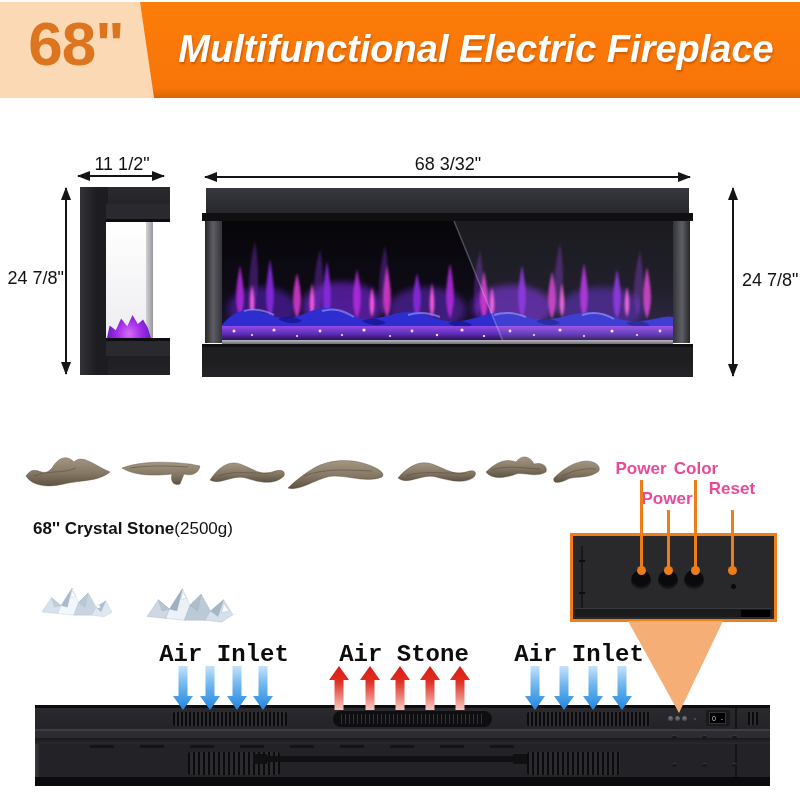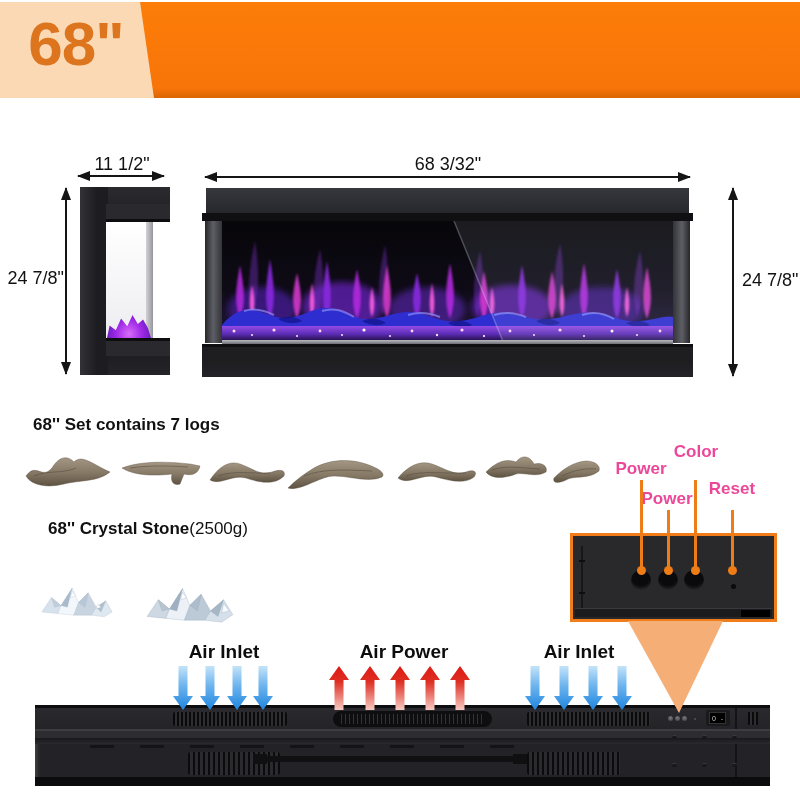--- a/index.html
+++ b/index.html
@@ -23,21 +23,21 @@
   .ah{position:absolute;width:0;height:0;border-style:solid;}
   .ah-left{border-width:5px 13px 5px 0;border-color:transparent #151515 transparent transparent;left:-1px;top:-4px;}
   .ah-right{border-width:5px 0 5px 13px;border-color:transparent transparent transparent #151515;right:-1px;top:-4px;}
   .ah-up{border-width:0 5px 13px 5px;border-color:transparent transparent #151515 transparent;top:-1px;left:-4px;}
   .ah-down{border-width:13px 5px 0 5px;border-color:#151515 transparent transparent transparent;bottom:-1px;left:-4px;}
   .dim-label{position:absolute;font-size:18px;color:#111;white-space:nowrap;}
   .sec-title{position:absolute;font-size:17px;font-weight:bold;color:#111;white-space:nowrap;}
   .ctrl-label{position:absolute;font-size:17px;font-weight:bold;color:#ec4899;white-space:nowrap;transform:translateX(-50%);}
   .leader{position:absolute;width:3px;background:#EE7D18;z-index:6;}
   .leader-dot{position:absolute;left:-3px;bottom:-5px;width:9px;height:9px;border-radius:50%;background:#EE7D18;}
-  .air-label{position:absolute;font-size:19px;font-weight:bold;color:#0d0d0d;white-space:nowrap;transform:translateX(-50%);}
+  .air-label{position:absolute;font-size:24px;font-weight:bold;color:#0d0d0d;white-space:nowrap;transform:translateX(-50%);font-family:Liberation Mono, monospace;}
   .vent{position:absolute;background:repeating-linear-gradient(90deg,#0a0a0a 0 2px,#2e2e32 2px 4px);border-radius:2px;}
   .vent2{position:absolute;background:repeating-linear-gradient(90deg,#0b0b0d 0 2px,#2b2b2f 2px 5px);border-radius:3px;}
   .screw{position:absolute;width:5px;height:3px;border-radius:2px;background:#18181b;border-top:1px solid #3a3a3f;}
 </style>
 </head>
 <body>
 
 <div id="stage">
 
   <svg width="0" height="0" style="position:absolute">
@@ -56,20 +56,21 @@
         <stop offset="0%" stop-color="#A39683"></stop>
           <stop offset="55%" stop-color="#847764"></stop>
           <stop offset="100%" stop-color="#5E5242"></stop>
       </linearGradient>
     </defs>
   </svg>
 
   <div class="peach"></div>
   <div class="banner"></div>
   <div class="size-badge">68"</div>
+  <div class="banner-title">Multifunctional Electric Fireplace</div>
 
   <div class="dim-label" style="left:78px;top:154px;width:88px;text-align:center;">11 1/2"</div>
   <div class="dim-line-h" style="left:78px;top:175px;width:86px;">
     <span class="ah ah-left"></span>
     <span class="ah ah-right"></span>
   </div>
   <div class="dim-label" style="left:6px;top:268px;width:58px;text-align:right;">24 7/8"</div>
   <div class="dim-line-v" style="left:65px;top:188px;height:186px;">
     <span class="ah ah-up"></span>
     <span class="ah ah-down"></span>
@@ -206,21 +207,20 @@
         <circle cx="438" cy="110" r="1.4"></circle>
       </g>
       <polygon points="232,0 451,0 451,123 282,123" fill="rgba(205,215,235,0.10)"></polygon>
       <line x1="232" y1="0" x2="282" y2="123" stroke="rgba(225,235,255,0.28)" stroke-width="1.5"></line>
     </svg>
 
     <div class="abs" style="left:222px;top:340px;width:451px;height:4px;background:linear-gradient(180deg,#B9BAC0,#6E6F75);"></div>
     <div class="abs" style="left:202px;top:344px;width:491px;height:33px;background:linear-gradient(180deg,#0F0F11 0 3px,#1E1E21 3px 55%,#242428);"></div>
   </div>
 
-  <div class="sec-title" style="left:33px;top:415px;">68'' Set contains 7 logs</div>
   <svg class="abs" style="left:22px;top:446px;" width="580" height="46" viewBox="0 0 580 46">
     <g stroke="#574A3B" stroke-width="0.7" stroke-opacity="0.55">
       <path fill="url(#wood)" d="M4,30 C14,16 20,34 30,22 C36,12 44,8 52,16 C60,8 70,18 88,26 C76,36 58,34 42,38 C26,42 10,40 4,30 Z"></path>
       <path fill="url(#wood)" d="M100,22 C120,14 150,16 168,18 L178,20 C176,28 170,30 162,28 L158,38 C152,40 148,36 150,28 C134,30 112,30 100,22 Z"></path>
       <path fill="url(#wood)" d="M188,34 C196,22 206,14 218,18 C230,22 238,30 250,26 C258,23 264,24 262,30 C252,40 236,36 224,32 C210,28 198,40 188,34 Z"></path>
       <path fill="url(#wood)" d="M266,42 C274,34 282,28 292,22 C306,14 326,12 344,18 C356,22 364,27 360,31 C346,37 328,30 312,30 C298,30 278,46 266,42 Z"></path>
       <path fill="url(#wood)" d="M376,32 C386,20 398,14 410,18 C422,22 432,30 444,26 C452,23 456,26 452,31 C442,39 426,34 414,31 C400,27 386,40 376,32 Z"></path>
       <path fill="url(#wood)" d="M464,26 C474,16 484,12 494,16 C500,8 508,10 512,18 C520,16 526,20 524,26 C514,32 502,26 494,28 C484,32 470,34 464,26 Z"></path>
       <path fill="url(#wood)" d="M532,32 C542,22 552,16 564,15 C572,15 579,19 577,25 C566,34 552,29 544,34 C538,37 530,38 532,32 Z"></path>
     </g>
@@ -229,21 +229,21 @@
       <path d="M108,22 C128,19 148,20 166,21"></path>
       <path d="M196,30 C212,24 230,28 248,27"></path>
       <path d="M282,30 C302,22 326,24 350,25"></path>
       <path d="M384,30 C400,24 420,28 444,27"></path>
       <path d="M470,24 C484,19 500,22 518,23"></path>
       <path d="M540,30 C552,24 564,22 574,23"></path>
     </g>
   </svg>
 
   <div class="ctrl-label" style="left:641px;top:459px;">Power</div>
-  <div class="ctrl-label" style="left:696px;top:442px;">Color</div>
+  <div class="ctrl-label" style="left:696px;top:459px;">Color</div>
   <div class="ctrl-label" style="left:667px;top:489px;">Power</div>
   <div class="ctrl-label" style="left:732px;top:479px;">Reset</div>
 
   <div class="abs" style="left:570px;top:533px;width:207px;height:89px;background:#29292C;border:3px solid #F07D1A;box-sizing:border-box;z-index:4;">
     <div class="abs" style="left:8px;top:10px;width:2px;height:64px;background:#17171A;"></div>
     <div class="abs" style="left:6px;top:24px;width:6px;height:2px;background:#0D0D0F;"></div>
     <div class="abs" style="left:6px;top:56px;width:6px;height:2px;background:#0D0D0F;"></div>
     <div class="abs" style="left:58px;top:34px;width:20px;height:20px;border-radius:50%;background:radial-gradient(circle at 50% 30%,#0A0A0C 55%,#3A3A40 100%);"></div>
     <div class="abs" style="left:85px;top:34px;width:20px;height:20px;border-radius:50%;background:radial-gradient(circle at 50% 30%,#0A0A0C 55%,#3A3A40 100%);"></div>
     <div class="abs" style="left:111px;top:34px;width:20px;height:20px;border-radius:50%;background:radial-gradient(circle at 50% 30%,#0A0A0C 55%,#3A3A40 100%);"></div>
@@ -259,21 +259,21 @@
   <div class="leader" style="left:667px;top:510px;height:60px;">
       <span class="leader-dot"></span>
     </div>
   <div class="leader" style="left:694px;top:480px;height:90px;">
       <span class="leader-dot"></span>
     </div>
   <div class="leader" style="left:731px;top:510px;height:60px;">
       <span class="leader-dot"></span>
     </div>
 
-  <div class="sec-title" style="left:33px;top:519px;margin-left:15px;"><span>68'' Crystal Stone</span><span style="font-weight:normal;">(2500g)</span></div>
+  <div class="sec-title" style="left:33px;top:519px;"><span>68'' Crystal Stone</span><span style="font-weight:normal;">(2500g)</span></div>
 
   <svg class="abs" style="left:37px;top:570px;" width="80" height="52" viewBox="0 0 100 60">
     <g stroke="#9FB0C2" stroke-width="0.6" stroke-opacity="0.5">
       <polygon points="6,50 18,32 30,42 26,52" fill="#D8E2EC"></polygon>
       <polygon points="26,52 30,42 44,20 52,38 46,54" fill="#F2F7FB"></polygon>
       <polygon points="46,54 52,38 64,26 74,44 68,54" fill="#C8D4E0"></polygon>
       <polygon points="68,54 74,44 86,36 94,50 84,56" fill="#DEE8F0"></polygon>
       <polygon points="30,42 44,20 38,44" fill="#A9BACB"></polygon>
       <polygon points="52,38 64,26 60,44" fill="#B9C8D6"></polygon>
       <polygon points="18,32 30,42 22,44" fill="#C2CEDA"></polygon>
@@ -293,21 +293,21 @@
       <polygon points="16,34 28,44 20,46" fill="#B8C4D0"></polygon>
       <polygon points="72,46 86,34 80,52" fill="#A5B6C4"></polygon>
       <polygon points="42,26 46,32 40,34" fill="#FFFFFF"></polygon>
       <polygon points="86,38 92,46 84,48" fill="#F6FAFD"></polygon>
     </g>
   </svg>
 
   <div class="abs" style="left:628px;top:621px;width:95px;height:92px;background:#F5AF76;clip-path:polygon(0 0,100% 0,53.7% 100%);z-index:5;"></div>
 
   <div class="air-label" style="left:224px;top:641px;">Air Inlet</div>
-  <div class="air-label" style="left:404px;top:641px;">Air Power</div>
+  <div class="air-label" style="left:404px;top:641px;">Air Stone</div>
   <div class="air-label" style="left:579px;top:641px;">Air Inlet</div>
 
   <svg class="abs" style="left:170px;top:666px;z-index:3;" width="106" height="45">
     <polygon points="8.5,0 17.5,0 17.5,30 23,30 13,44 3,30 8.5,30" fill="url(#bluGrad)"></polygon>
     <polygon points="35.5,0 44.5,0 44.5,30 50,30 40,44 30,30 35.5,30" fill="url(#bluGrad)"></polygon>
     <polygon points="62.5,0 71.5,0 71.5,30 77,30 67,44 57,30 62.5,30" fill="url(#bluGrad)"></polygon>
     <polygon points="88.5,0 97.5,0 97.5,30 103,30 93,44 83,30 88.5,30" fill="url(#bluGrad)"></polygon>
   </svg>
   <svg class="abs" style="left:326px;top:666px;z-index:3;" width="145" height="45">
     <polygon points="13,0 23,14 17.5,14 17.5,44 8.5,44 8.5,14 3,14" fill="url(#redGrad)"></polygon>

